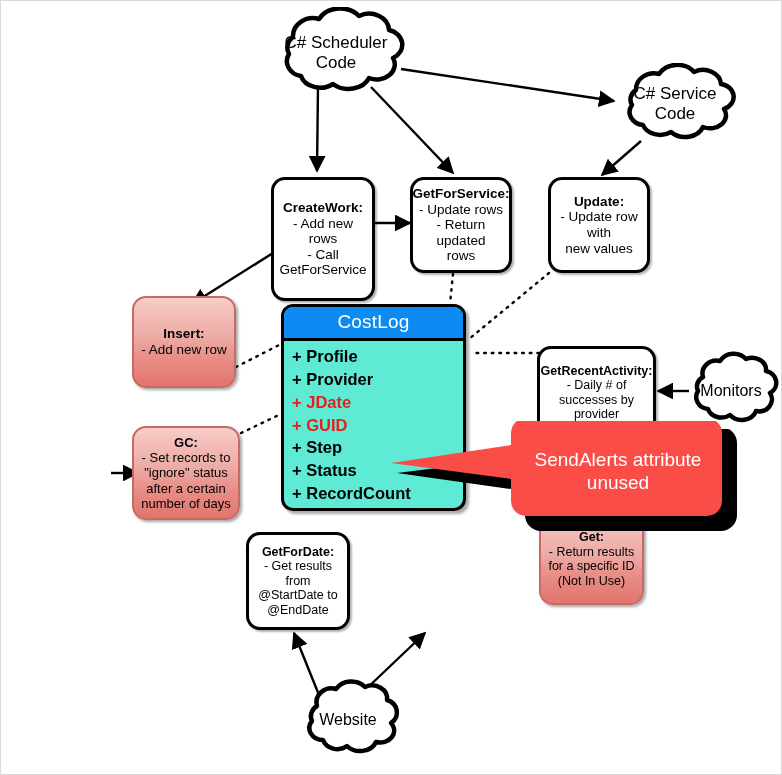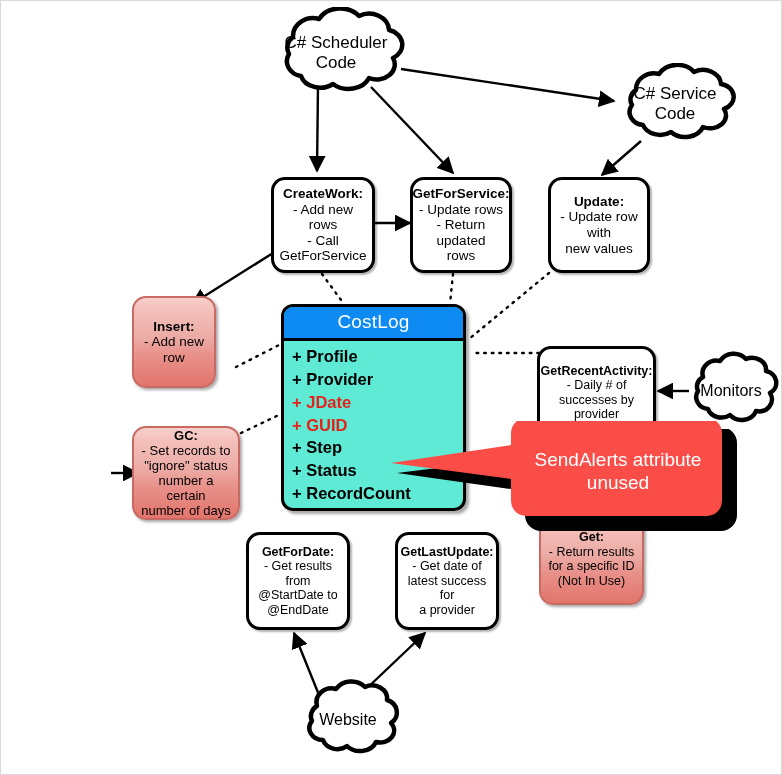--- a/index.html
+++ b/index.html
@@ -118,21 +118,21 @@
   </div>
 
   <div class="cloud" style="left:292px;top:672px;width:110px;height:94px;">
     <svg class="cloud-svg" viewBox="0 0 110 94" xmlns="http://www.w3.org/2000/svg">
       <path d="M24,33 a15,14 0 0 1 19,-17 a18,16 0 0 1 29,-2 a15,13 0 0 1 22,13 a14,13 0 0 1 4,23 a14,12 0 0 1 -15,19 a17,14 0 0 1 -29,4 a15,13 0 0 1 -24,-6 a14,12 0 0 1 -11,-19 a13,12 0 0 1 5,-15 z" fill="#fff" stroke="#000" stroke-width="4.5" stroke-linejoin="round"></path>
     </svg>
     <div class="cloud-label" style="white-space:pre-line;font-size:16px;">Website</div>
   </div>
 
 
-  <div class="proc" style="left:270px;top:176px;width:104px;height:96px;">
+  <div class="proc" style="left:270px;top:176px;width:104px;height:124px;">
     <div>
       <span class="ttl">CreateWork:</span>
       <span class="ln">- Add new rows</span>
       <span class="ln">- Call</span>
       <span class="ln">GetForService</span>
     </div>
   </div>
 
   <div class="proc" style="left:409px;top:176px;width:102px;height:96px;">
     <div>
@@ -144,33 +144,33 @@
   </div>
 
   <div class="proc" style="left:547px;top:176px;width:102px;height:96px;">
     <div>
       <span class="ttl">Update:</span>
       <span class="ln">- Update row with</span>
       <span class="ln">new values</span>
     </div>
   </div>
 
-  <div class="proc pink" style="left:131px;top:295px;width:84px;height:92px;">
+  <div class="proc pink" style="left:131px;top:295px;width:104px;height:92px;">
     <div>
       <span class="ttl">Insert:</span>
       <span class="ln">- Add new row</span>
     </div>
   </div>
 
   <div class="proc pink" style="left:131px;top:425px;width:108px;height:94px;font-size:13px;">
     <div>
       <span class="ttl">GC:</span>
       <span class="ln">- Set records to</span>
       <span class="ln">"ignore" status</span>
-      <span class="ln">number a certain</span>
+      <span class="ln">after a certain</span>
       <span class="ln">number of days</span>
     </div>
   </div>
 
   <div class="proc" style="left:536px;top:345px;width:119px;height:93px;font-size:12.5px;">
     <div>
       <span class="ttl">GetRecentActivity:</span>
       <span class="ln">- Daily # of</span>
       <span class="ln">successes by</span>
       <span class="ln">provider</span>
@@ -179,28 +179,20 @@
 
   <div class="proc" style="left:245px;top:531px;width:104px;height:98px;font-size:12.5px;">
     <div>
       <span class="ttl">GetForDate:</span>
       <span class="ln">- Get results from</span>
       <span class="ln">@StartDate to</span>
       <span class="ln">@EndDate</span>
     </div>
   </div>
 
-  <div class="proc" style="left:394px;top:531px;width:104px;height:98px;font-size:12.5px;">
-    <div>
-      <span class="ttl">GetLastUpdate:</span>
-      <span class="ln">- Get date of</span>
-      <span class="ln">latest success for</span>
-      <span class="ln">a provider</span>
-    </div>
-  </div>
 
   <div class="proc pink" style="left:538px;top:512px;width:105px;height:92px;font-size:12.5px;">
     <div>
       <span class="ttl">Get:</span>
       <span class="ln">- Return results</span>
       <span class="ln">for a specific ID</span>
       <span class="ln">(Not In Use)</span>
     </div>
   </div>
 

